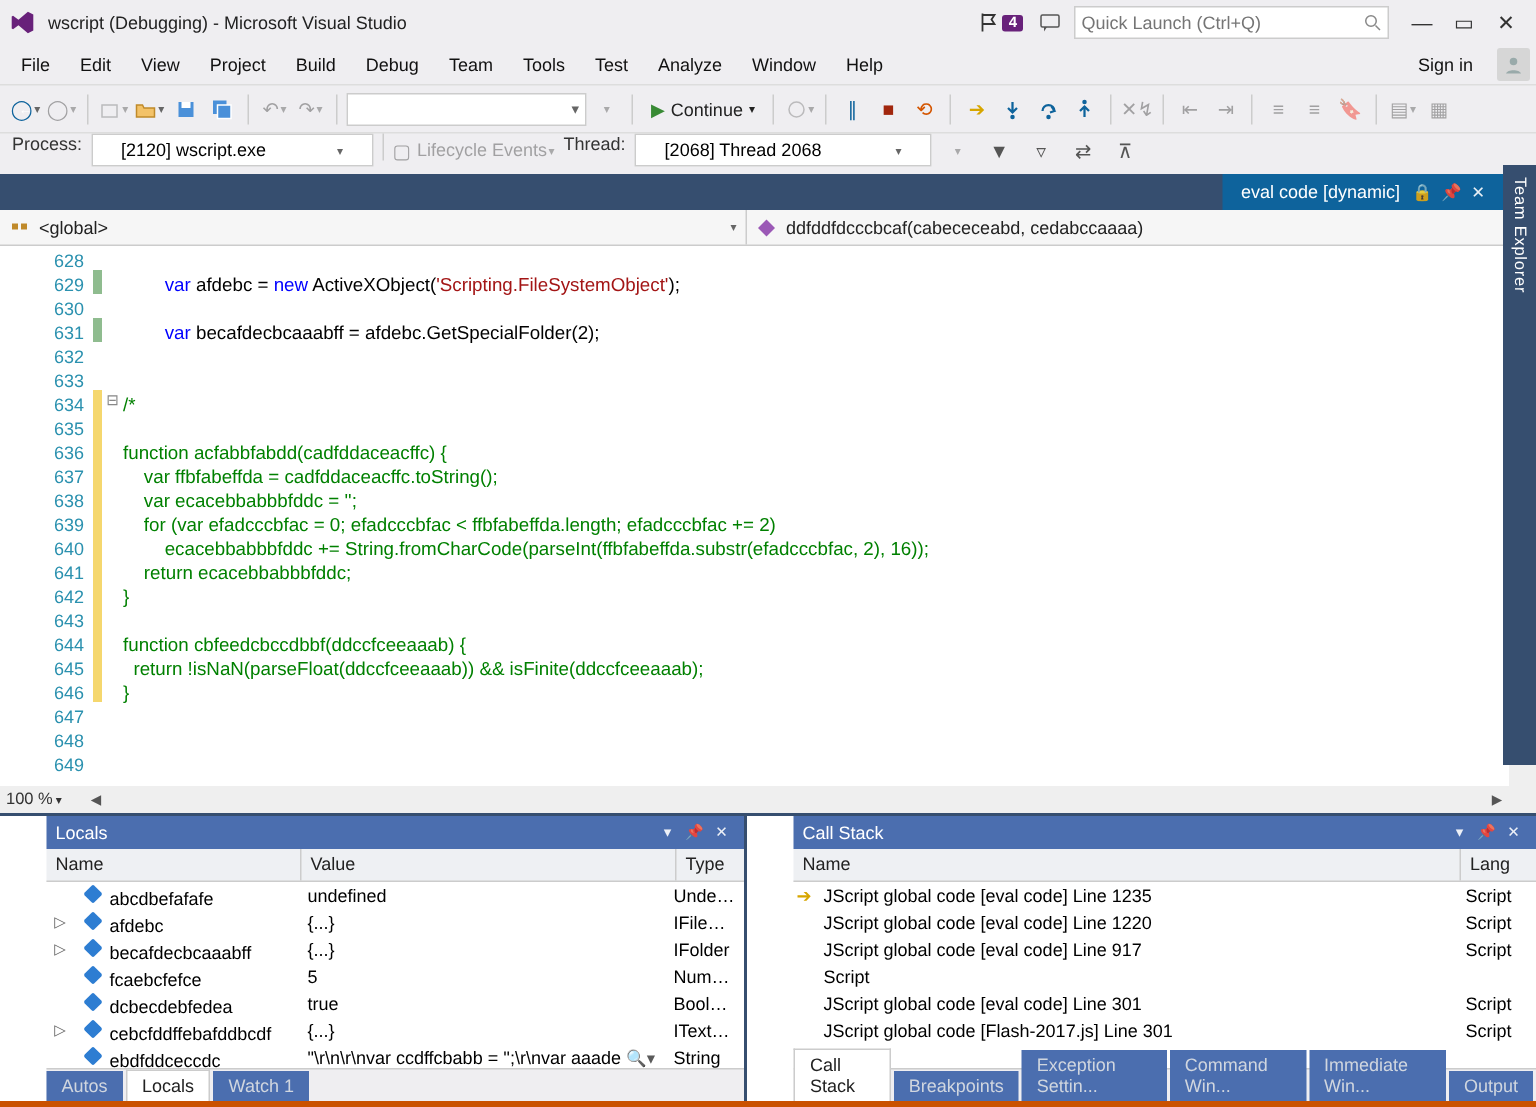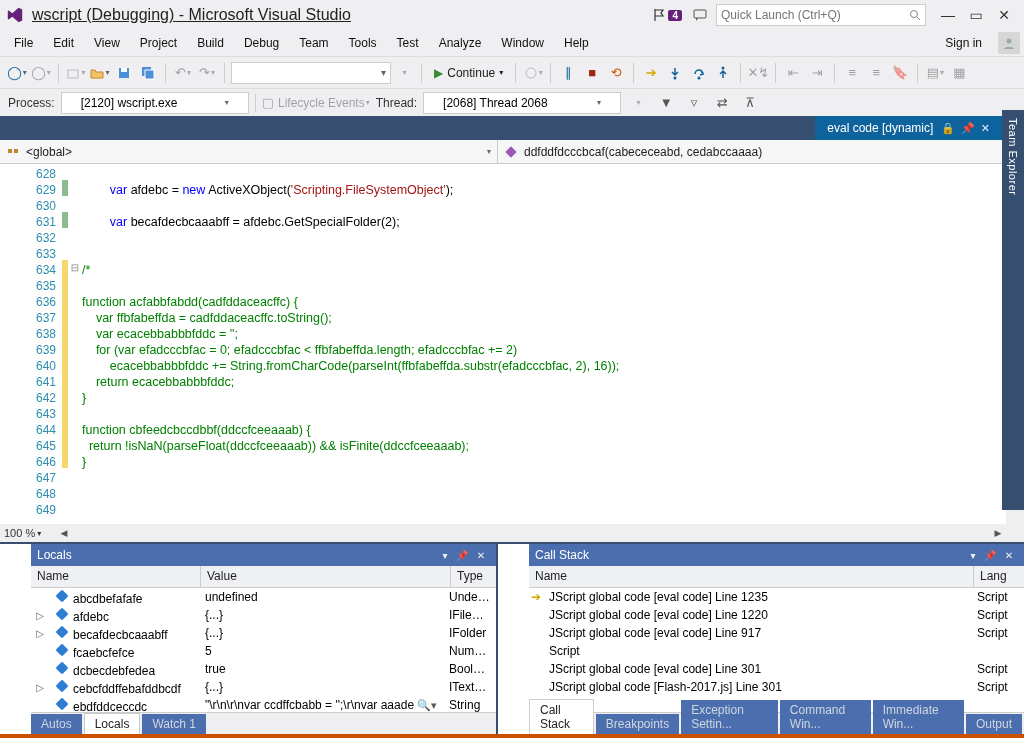--- a/index.html
+++ b/index.html
@@ -1,21 +1,21 @@
 <!DOCTYPE html>
 <html><head>
 <meta charset="utf-8">
 <style>
 * { margin: 0; padding: 0; box-sizing: border-box; font-family: 'Segoe UI', Tahoma, sans-serif; }
 body { width: 1024px; height: 738px; background: #2d2d30; overflow: hidden; font-size: 12px; }
 
 
 .titlebar { height: 30px; background: #efeef1; display: flex; align-items: center; padding: 0 6px; color: #222; }
 .titlebar .vs-logo { width: 18px; height: 18px; margin-right: 8px; }
-.titlebar .title { font-size: 16px; flex: 0 0 auto; text-decoration: underline; }
+.titlebar .title { font-size: 12px; flex: 0 0 auto; }
 .titlebar .spacer { flex: 1; }
 .titlebar .notif { display:flex; align-items:center; gap:2px; color:#444; margin-right:10px; }
 .titlebar .badge { background:#68217a; color:#fff; font-size:10px; padding:0 4px; border-radius:2px; font-weight:bold; }
 .titlebar .quick { width:210px; height:22px; border:1px solid #ccc; background:#fff; display:flex; align-items:center; padding:0 4px; margin-right:8px; }
 .titlebar .quick input { border:none; outline:none; flex:1; font-size:12px; background:transparent; }
 .titlebar .winbtn { width:28px; text-align:center; font-size:14px; color:#333; cursor:pointer; }
 
 
 .menubar { height: 26px; background:#efeef1; display:flex; align-items:center; padding:0 4px; }
 .menubar .mitem { padding: 4px 10px; color:#111; cursor:pointer; font-size:12px; }
@@ -27,21 +27,21 @@
 .toolbar { height: 32px; background:#efeef1; border-top:1px solid #ddd; display:flex; align-items:center; padding:0 6px; gap:2px; }
 .toolbar .sep { width:1px; height:20px; background:#ccc; margin:0 4px; }
 .tbtn { min-width:22px; height:22px; display:inline-flex; align-items:center; justify-content:center; color:#555; font-size:13px; cursor:pointer; position:relative; }
 .tbtn.disabled { opacity:.5; }
 .tbtn .dd { font-size:8px; margin-left:1px; color:#666; }
 .continue { display:flex; align-items:center; gap:4px; padding:0 6px; height:22px; color:#222; cursor:pointer; }
 .continue .play { color:#388a34; font-size:12px; }
 .combo-empty { width:160px; height:22px; border:1px solid #ccc; background:#fff; display:flex; align-items:center; justify-content:flex-end; padding:0 4px; font-size:10px; color:#666; }
 
 
-.debugbar { height:28px; background:#efeef1; border-top:1px solid #ddd; display:flex; align-items:center; padding:0 8px; gap:6px; font-size:12px; }
+.debugbar { height:28px; background:#efeef1; border-top:1px solid #ddd; display:flex; align-items:flex-start; padding:0 8px; gap:6px; font-size:12px; }
 .debugbar label { color:#333; }
 .dcombo { height:22px; border:1px solid #ccc; background:#fff; display:flex; align-items:center; padding:0 19px; min-width:120px; }
 .dcombo .dd { margin-left:auto; font-size:8px; color:#666; }
 
 
 .docwell { height: 24px; background:#364e6f; display:flex; align-items:center; justify-content:flex-end; }
 .doctab { background:#0e639c; color:#fff; height:24px; display:flex; align-items:center; padding:0 12px; gap:8px; font-size:12px; }
 .doctab .icons { display:flex; gap:6px; font-size:11px; opacity:.9; }
 .docwell .wellbtn { width:22px; text-align:center; color:#cfd8e3; font-size:11px; }
 

